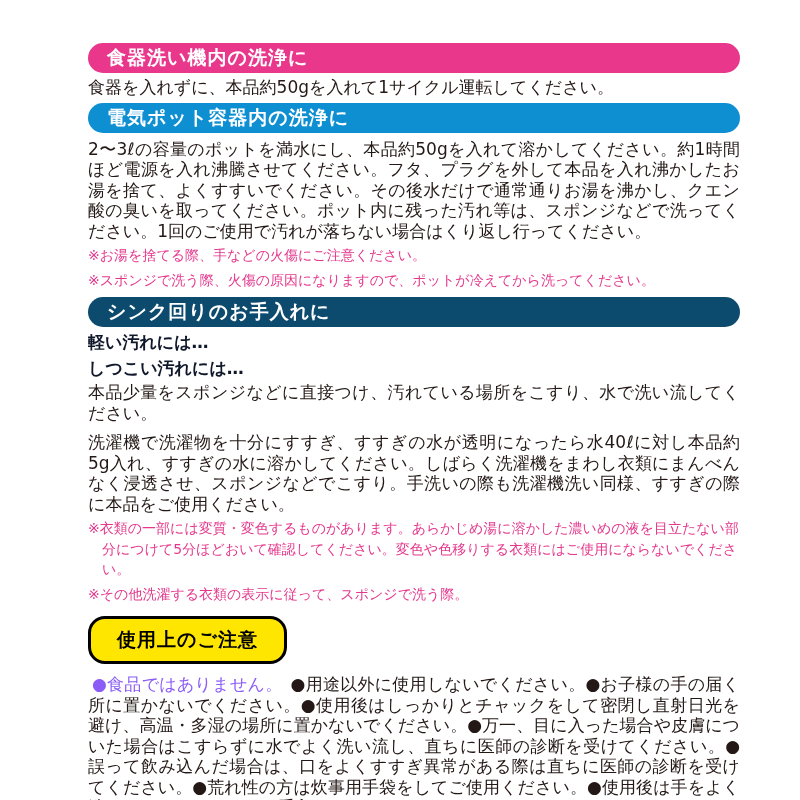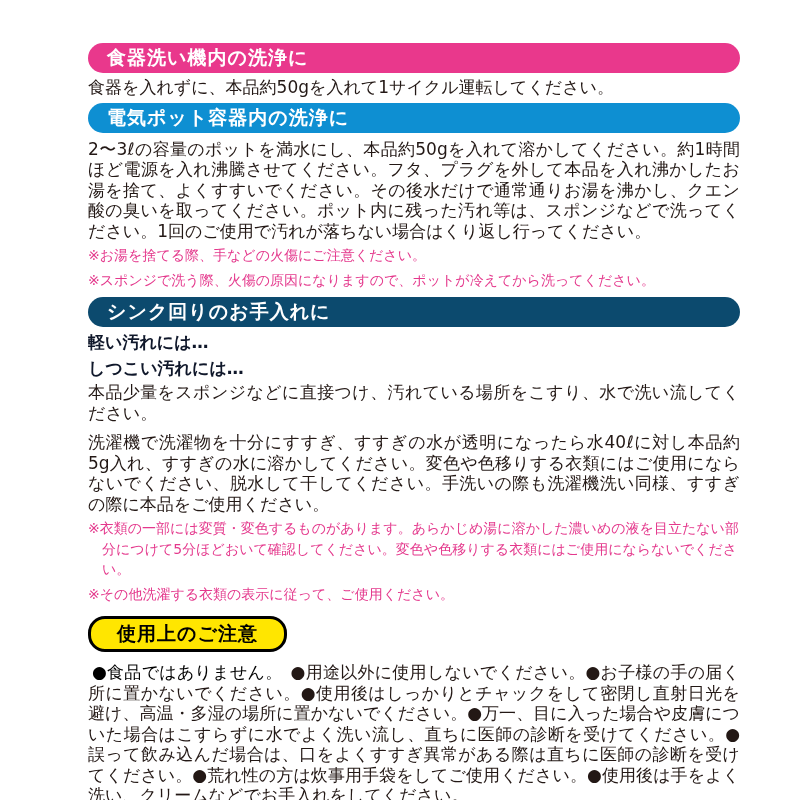--- a/index.html
+++ b/index.html
@@ -50,32 +50,32 @@
   .mt-body  { margin-top:4px; }
   .sec-2 { margin-top:5px; }
   .sec-2 .body-text { margin-top:6px; }
   .sec-3 { margin-top:7px; }
   .sec-3 .sub-label { margin-top:5px; }
   .sec-4 { margin-top:9px; }
   .sec-4 .body-text { margin-top:6px; }
   .sec-5 { margin-top:8px; }
   .badge {
     display:inline-flex; align-items:center;
-    height:36px;
+    height:48px;
     padding:0 22px;
     background:#ffe600;
     border:3px solid #000000;
     border-radius:17px;
     font-size:19px;
     font-weight:bold;
     color:#000000;
     letter-spacing:1px;
   }
   .precautions-text { margin-top:6px; }
-  .lead-pink { color:#000000; }
+  .lead-pink { color:#8b5cf6; }
 </style>
 </head>
 <body>
 
 <div class="page">
 
   <section class="sec-1">
     <div class="bar bar-pink">
       <span>食器洗い機内の洗浄に</span>
     </div>
@@ -94,23 +94,23 @@
   <section class="sec-3">
     <div class="bar bar-green">
       <span>シンク回りのお手入れに</span>
     </div>
     <div class="sub-label">軽い汚れには…</div>
     <div class="sub-label">しつこい汚れには…</div>
     <p class="body-text">本品少量をスポンジなどに直接つけ、汚れている場所をこすり、水で洗い流してください。</p>
   </section>
 
   <section class="sec-4">
-    <p class="body-text">洗濯機で洗濯物を十分にすすぎ、すすぎの水が透明になったら水40ℓに対し本品約5g入れ、すすぎの水に溶かしてください。変色や色移りする衣類にはご使用にならないでください、脱水して干してください。手洗いの際も洗濯機洗い同様、すすぎの際に本品をご使用ください。</p>
+    <p class="body-text">洗濯機で洗濯物を十分にすすぎ、すすぎの水が透明になったら水40ℓに対し本品約5g入れ、すすぎの水に溶かしてください。しばらく洗濯機をまわし衣類にまんべんなく浸透させ、スポンジなどでこすり。手洗いの際も洗濯機洗い同様、すすぎの際に本品をご使用ください。</p>
     <div class="warning">※衣類の一部には変質・変色するものがあります。あらかじめ湯に溶かした濃いめの液を目立たない部分につけて5分ほどおいて確認してください。変色や色移りする衣類にはご使用にならないでください。</div>
-    <div class="warning">※その他洗濯する衣類の表示に従って、ご使用ください。</div>
+    <div class="warning">※その他洗濯する衣類の表示に従って、スポンジで洗う際。</div>
   </section>
 
   <section class="sec-5">
     <div class="badge">
       <span>使用上のご注意</span>
     </div>
     <p class="body-text precautions-text"><span class="lead-pink">●食品ではありません。</span><span>●用途以外に使用しないでください。●お子様の手の届く所に置かないでください。●使用後はしっかりとチャックをして密閉し直射日光を避け、高温・多湿の場所に置かないでください。●万一、目に入った場合や皮膚についた場合はこすらずに水でよく洗い流し、直ちに医師の診断を受けてください。●誤って飲み込んだ場合は、口をよくすすぎ異常がある際は直ちに医師の診断を受けてください。●荒れ性の方は炊事用手袋をしてご使用ください。●使用後は手をよく洗い、クリームなどでお手入れをしてください。</span></p>
   </section>
 
 </div>

